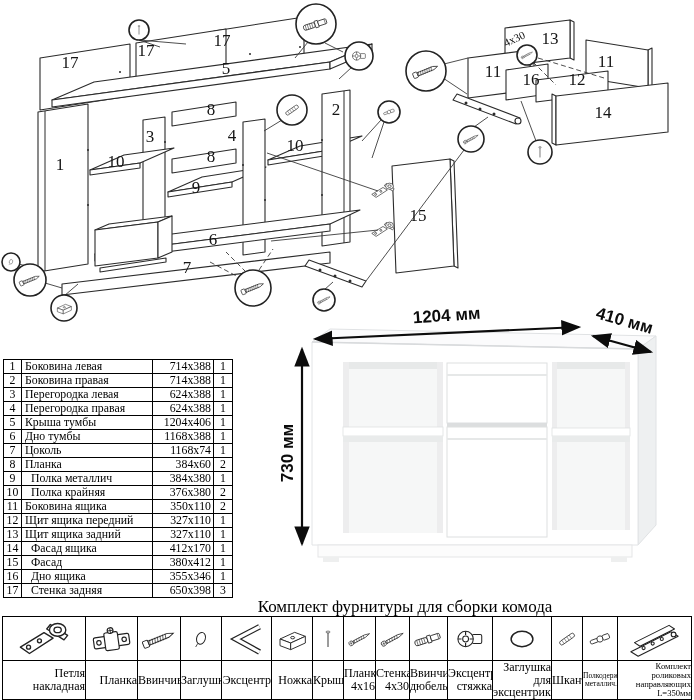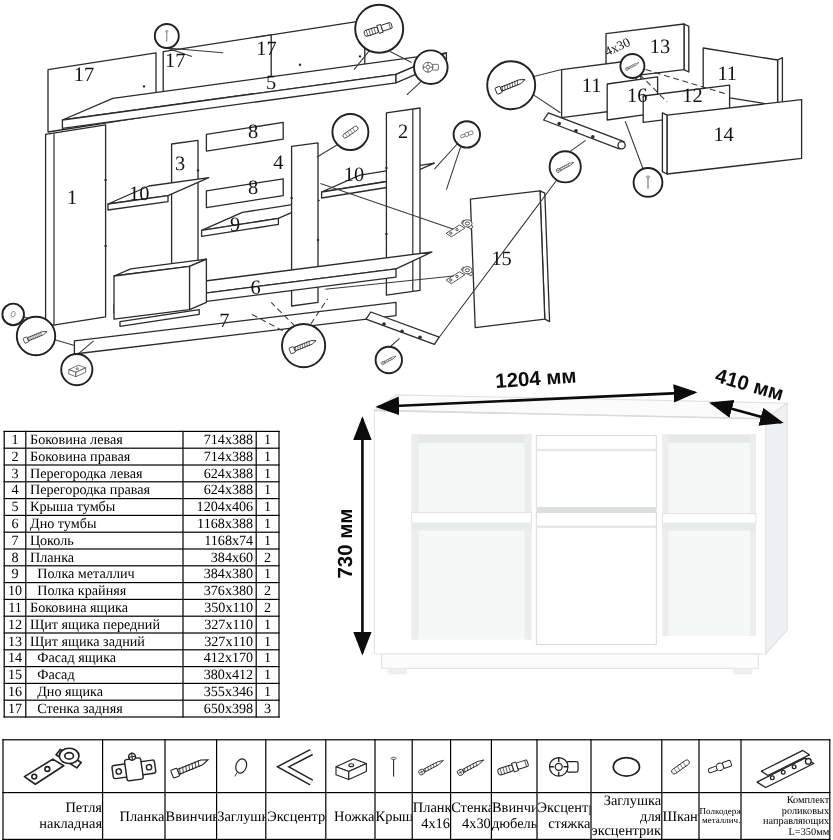--- a/index.html
+++ b/index.html
@@ -502,20 +502,21 @@
         </tr>
         <tr>
           <td class="num">17</td>
           <td class="name ind">Стенка задняя</td>
           <td class="size">650x398</td>
           <td class="qty">3</td>
         </tr>
       </tbody>
   </table>
 
+  <div class="hw-title">Комплект фурнитуры для сборки комода</div>
   <table class="hw">
     <colgroup>
       <col>
         <col>
         <col>
         <col>
         <col>
         <col>
         <col>
         <col>

